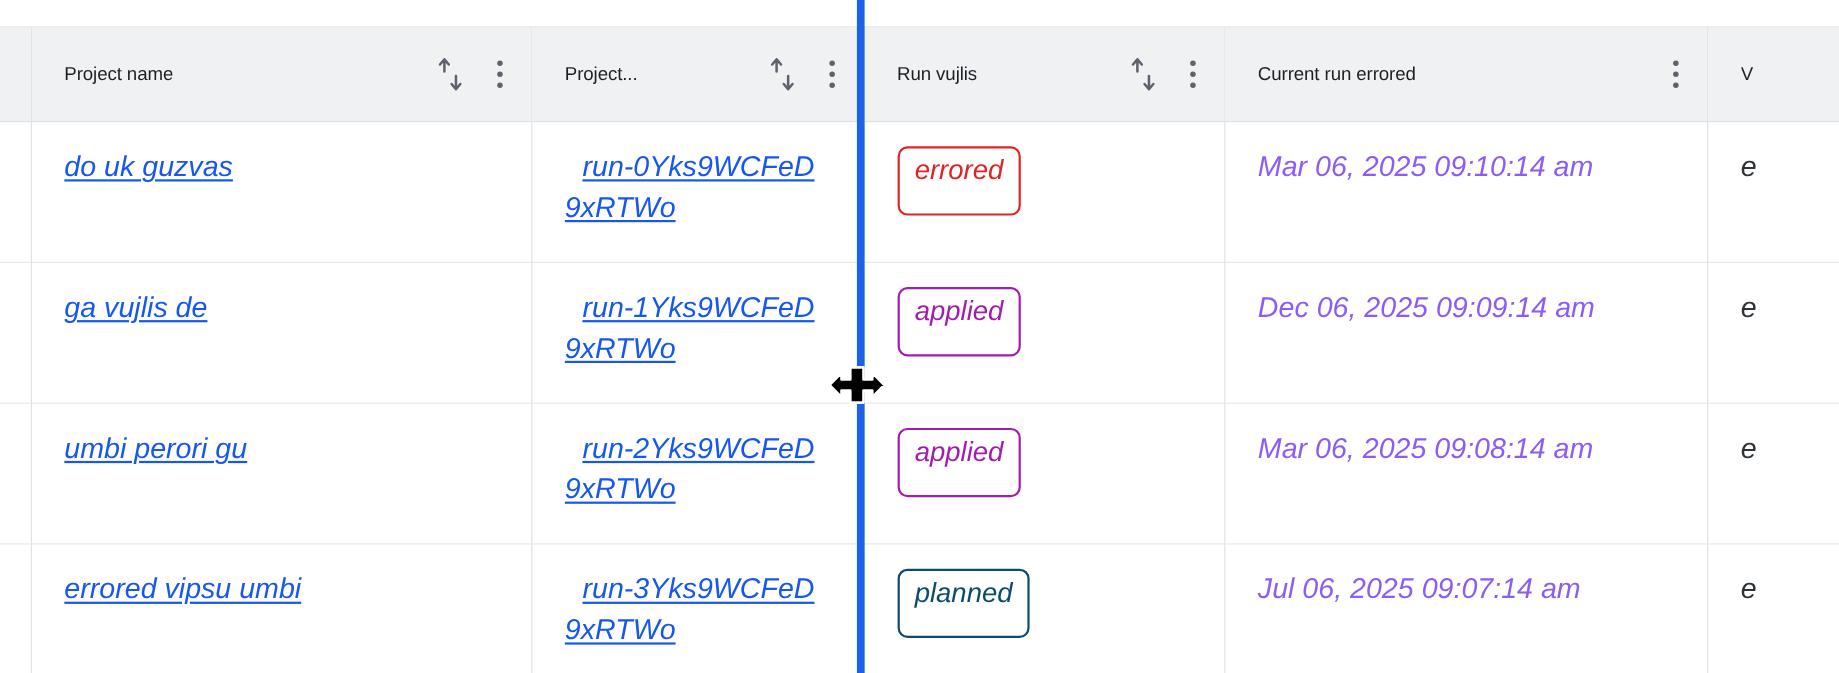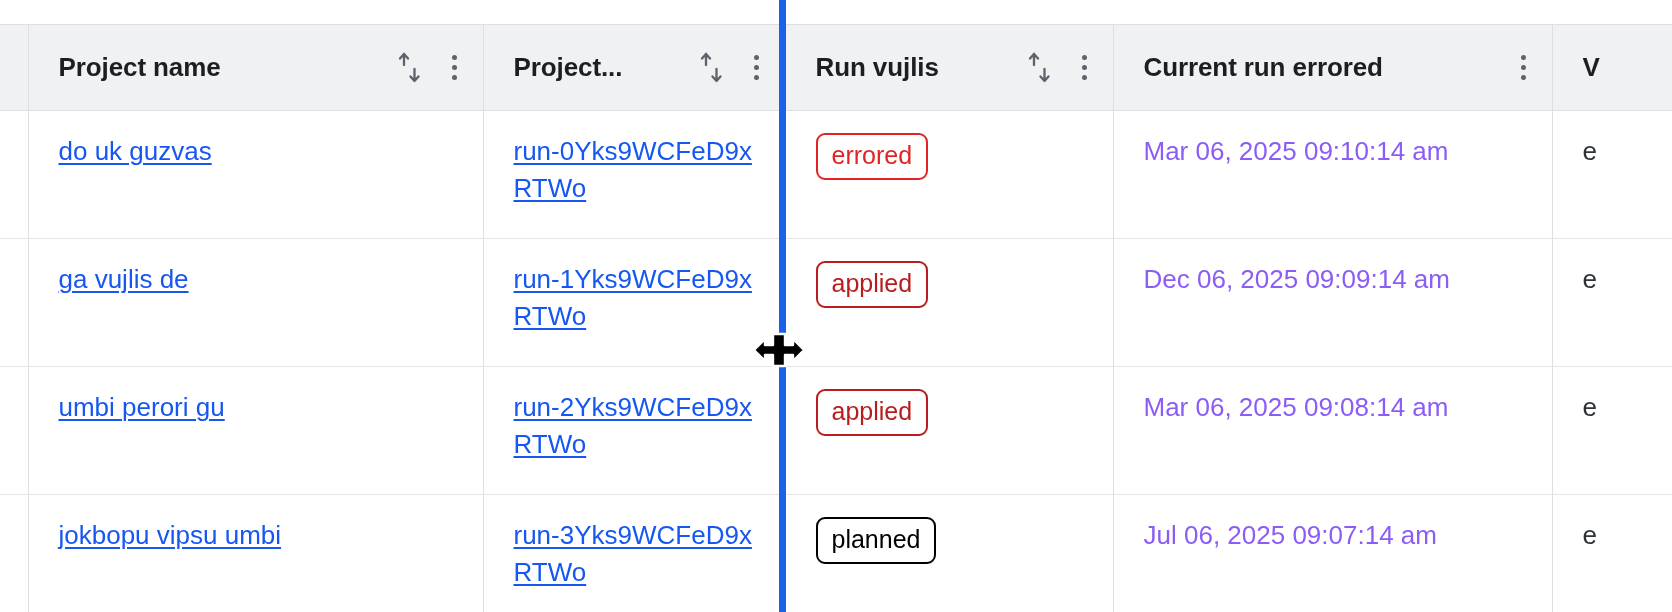--- a/index.html
+++ b/index.html
@@ -37,22 +37,22 @@
   
   thead tr { height: 86px; }
 
   thead th {
     background: #eff1f3;
     border-right: 1px solid #dcdfe4;
     border-bottom: 1px solid #dcdfe4;
     padding: 0 0 0 30px;
     vertical-align: middle;
     text-align: left;
-    font-size: 26px;
-    font-weight: 700;
+    font-size: 17px;
+    font-weight: 400;
     color: #1b1f24;
     letter-spacing: -0.1px;
     position: relative;
     overflow: hidden;
     white-space: nowrap;
   }
 
   thead th.sel-col { padding: 0; width: 28px; }
 
   .th-inner {
@@ -102,52 +102,53 @@
   tbody td {
     background: #ffffff;
     border-right: 1px solid #dcdfe4;
     border-bottom: 1px solid #e3e5e9;
     padding: 22px 30px 0 30px;
     vertical-align: top;
     font-size: 26px;
     color: #24292f;
     line-height: 1.42;
     overflow: hidden;
+    font-style: italic;
   }
   tbody td.sel-col { padding: 0; width: 28px; border-right: 1px solid #dcdfe4; }
 
   a.cell-link {
     color: #1a56db;
     color: #1557f0;
     text-decoration: underline;
     text-underline-offset: 3px;
     text-decoration-thickness: 1.5px;
     font-size: 26px;
     word-break: break-all;
     cursor: pointer;
   }
-  td.run-col a.cell-link { line-height: 1.44; }
+  td.run-col a.cell-link { line-height: 1.44; margin-left: 16px; }
 
   .date-txt { color: #8b5cf6; white-space: nowrap; font-size: 26px; }
   .vcs-txt  { color: #2e3338; white-space: nowrap; font-size: 26px; }
 
   
   .badge {
     display: inline-block;
     border-radius: 9px;
-    padding: 6px 14px 8px 14px;
+    padding: 6px 14px 24px 14px;
     font-size: 25px;
     line-height: 1.15;
     border: 2px solid currentColor;
     background: #ffffff;
     white-space: nowrap;
   }
   .badge.errored { color: #e02424; }
-  .badge.applied { color: #b91c1c; }
-  .badge.planned { color: #000000; }
+  .badge.applied { color: #a21caf; }
+  .badge.planned { color: #0c4a6e; }
 
   
   .resize-line {
     position: absolute;
     top: 0;
     left: 779px;
     width: 7px;
     height: 612px;
     background: #1b62e8;
     z-index: 30;
@@ -319,21 +320,21 @@
             <span class="date-txt">Mar 06, 2025 09:08:14 am</span>
           </td>
           <td>
             <span class="vcs-txt">e</span>
           </td>
         </tr>
 
         <tr class="r4">
           <td class="sel-col"></td>
           <td>
-            <a class="cell-link" href="#">jokbopu vipsu umbi</a>
+            <a class="cell-link" href="#">errored vipsu umbi</a>
           </td>
           <td class="run-col">
             <a class="cell-link" href="#">run-3Yks9WCFeD9xRTWo</a>
           </td>
           <td>
             <span class="badge planned">planned</span>
           </td>
           <td>
             <span class="date-txt">Jul 06, 2025 09:07:14 am</span>
           </td>

